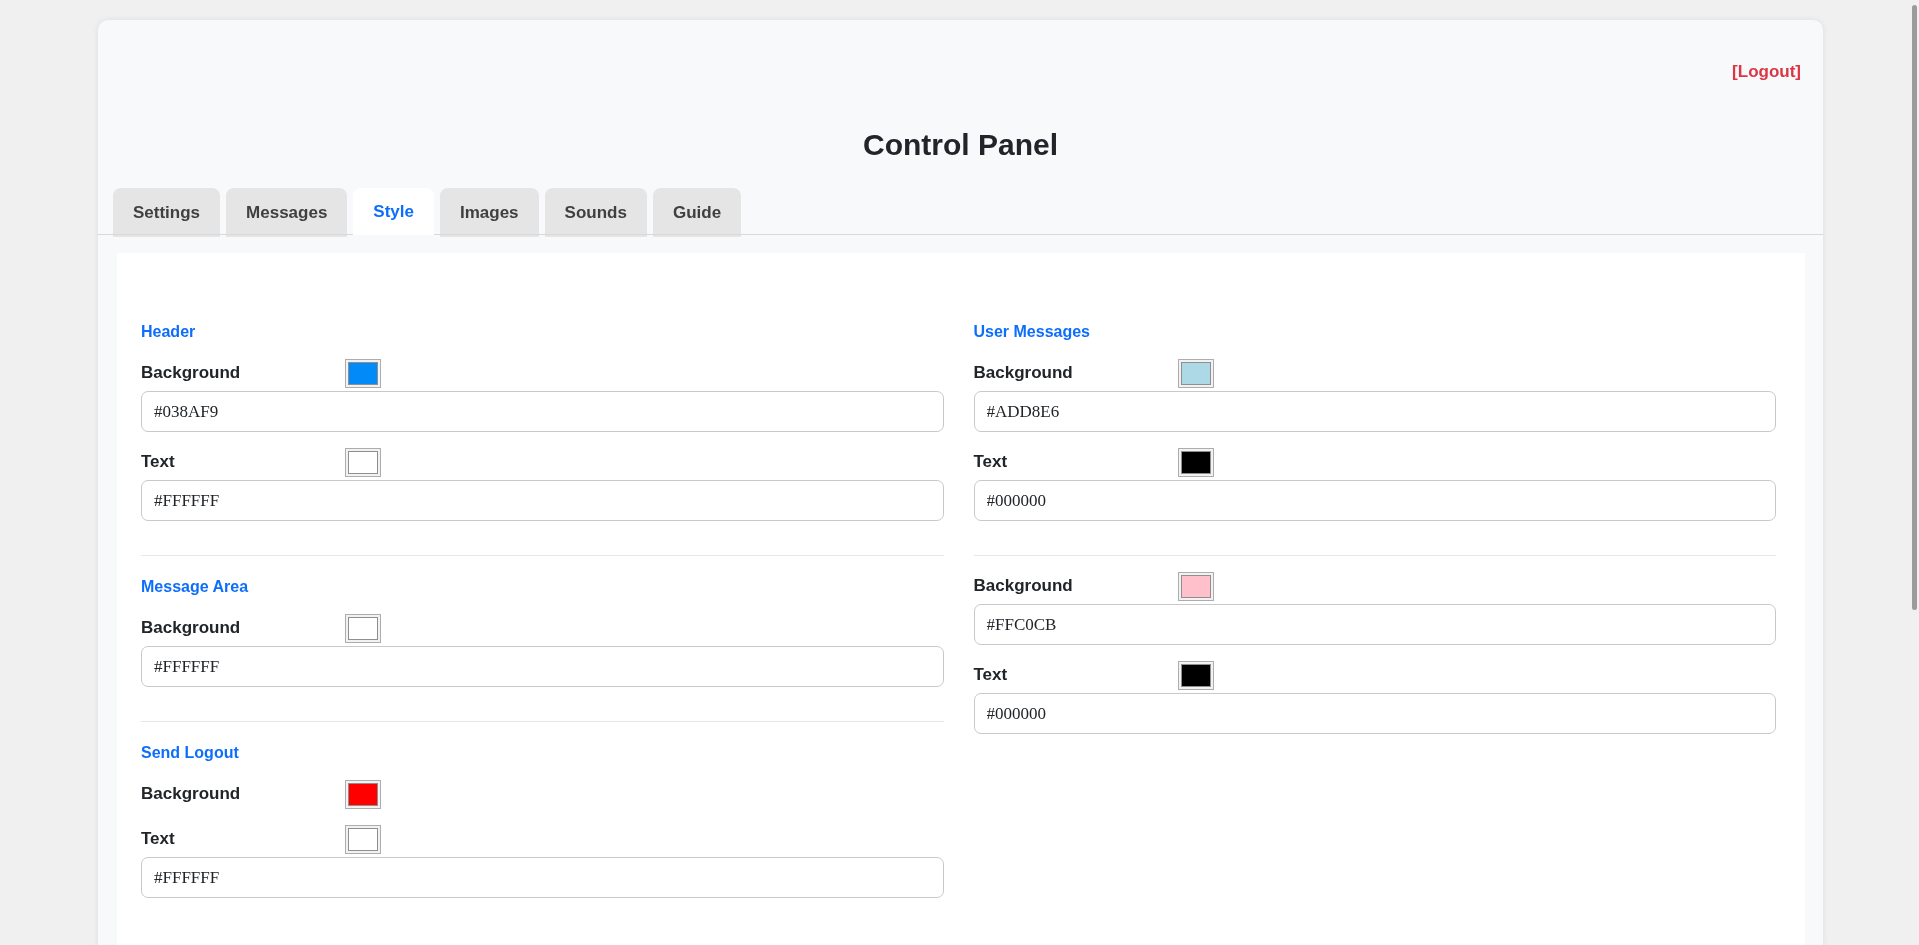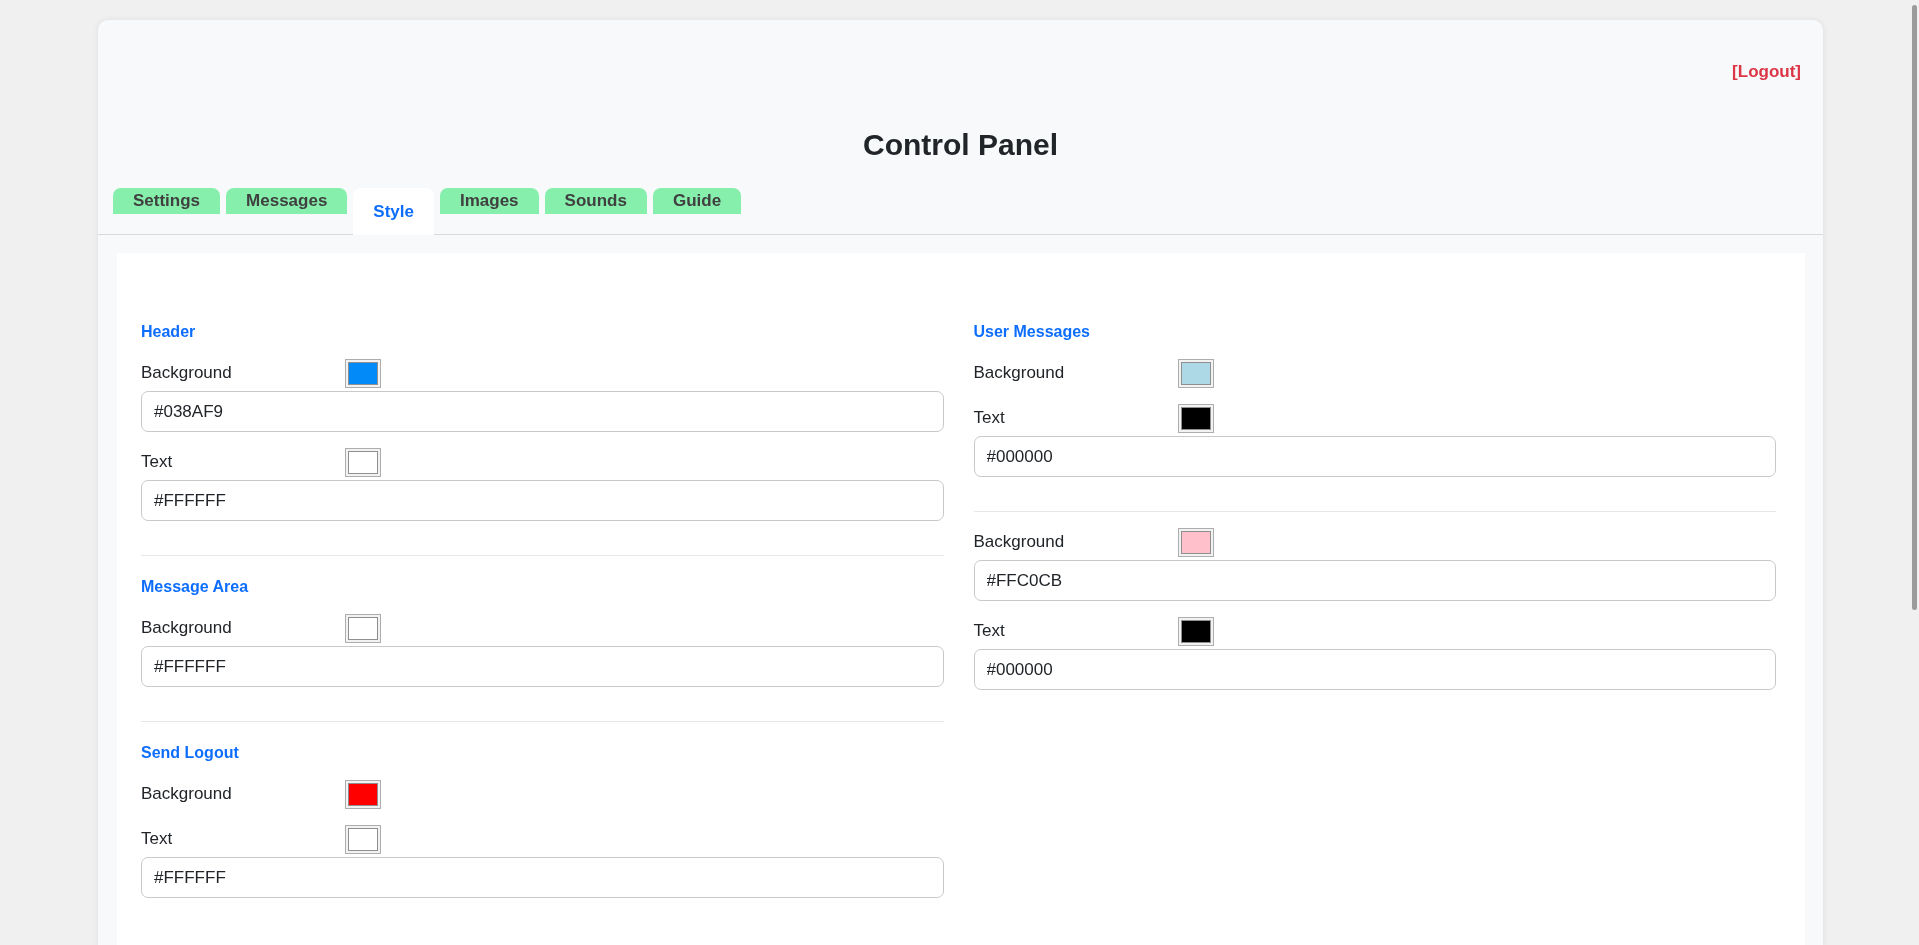--- a/index.html
+++ b/index.html
@@ -47,25 +47,25 @@
     align-items: flex-start;
   }
   .tabbar::after {
     content: "";
     position: absolute;
     left: 0; right: 0; bottom: 0;
     height: 1px;
     background: #d9d9d9;
   }
   .tab {
-    height: 26px;
+    height: 49px;
     padding: 0 20px;
     display: flex;
     align-items: center;
-    background: #86efac;
+    background: #e5e5e5;
     border-radius: 8px 8px 0 0;
     font-size: 17px;
     font-weight: 700;
     color: #404040;
     cursor: pointer;
     position: relative;
   }
   .tab.active {
     height: 47px;
     background: #ffffff;
@@ -100,21 +100,21 @@
   .field + .field { margin-top: 7px; }
   .field-row {
     margin-top: 15px;
     height: 30px;
     display: flex;
     align-items: center;
   }
   .field-label {
     width: 204px;
     font-size: 17px;
-    font-weight: 400;
+    font-weight: 700;
     color: #212529;
   }
   .swatch {
     width: 36px;
     height: 29px;
     border: 1px solid #adadad;
     background: #f2f2f2;
     padding: 2px;
     cursor: pointer;
     display: inline-block;
@@ -127,21 +127,21 @@
   }
   .color-text {
     display: block;
     margin-top: 3px;
     width: 100%;
     height: 41px;
     border: 1px solid #c9c9c9;
     border-radius: 7px;
     background: #ffffff;
     padding: 16px 12px;
-    font-family: Liberation Sans, sans-serif;
+    font-family: Liberation Serif, serif;
     font-size: 17px;
     color: #212529;
   }
   .sep {
     border: none;
     border-top: 1px solid #e7e7e7;
     margin: 34px 0 0;
   }
   .scrollbar-thumb {
     position: fixed;
@@ -236,20 +236,21 @@
       <div class="col">
 
         <h3 class="section-heading">User Messages</h3>
         <div class="field">
           <div class="field-row">
             <span class="field-label">Background</span>
             <span class="swatch">
                 <span class="swatch-inner" style="background: rgb(173, 216, 230);"></span>
               </span>
           </div>
+          <input type="text" class="color-text" value="#ADD8E6" style="">
         </div>
         <div class="field">
           <div class="field-row">
             <span class="field-label">Text</span>
             <span class="swatch">
                 <span class="swatch-inner" style="background: rgb(0, 0, 0);"></span>
               </span>
           </div>
           <input type="text" class="color-text" value="#000000" style="">
         </div>

